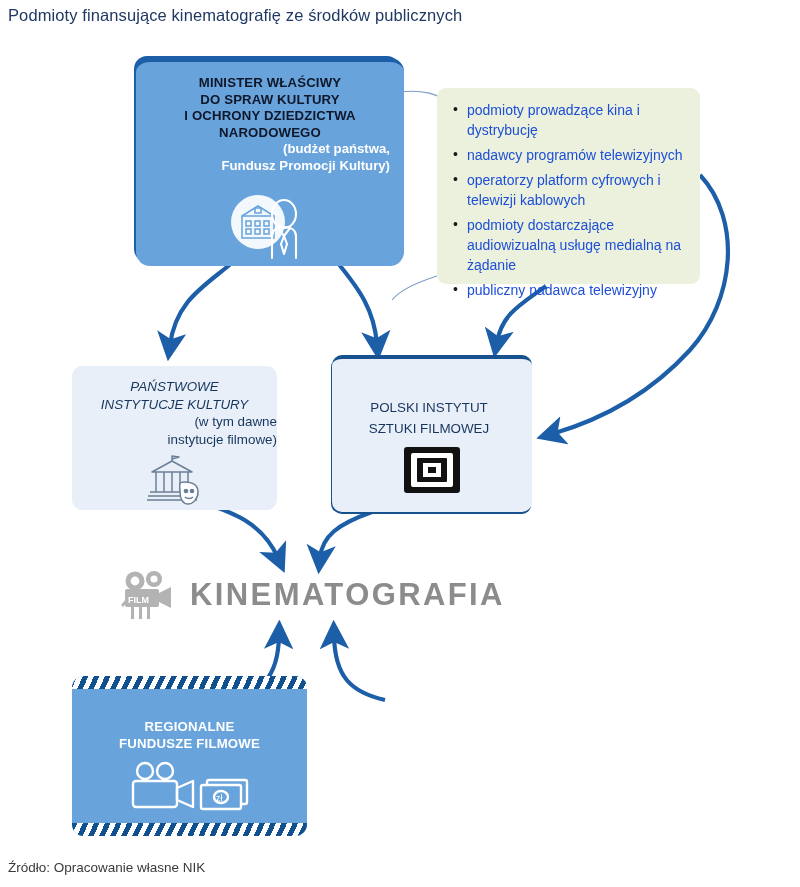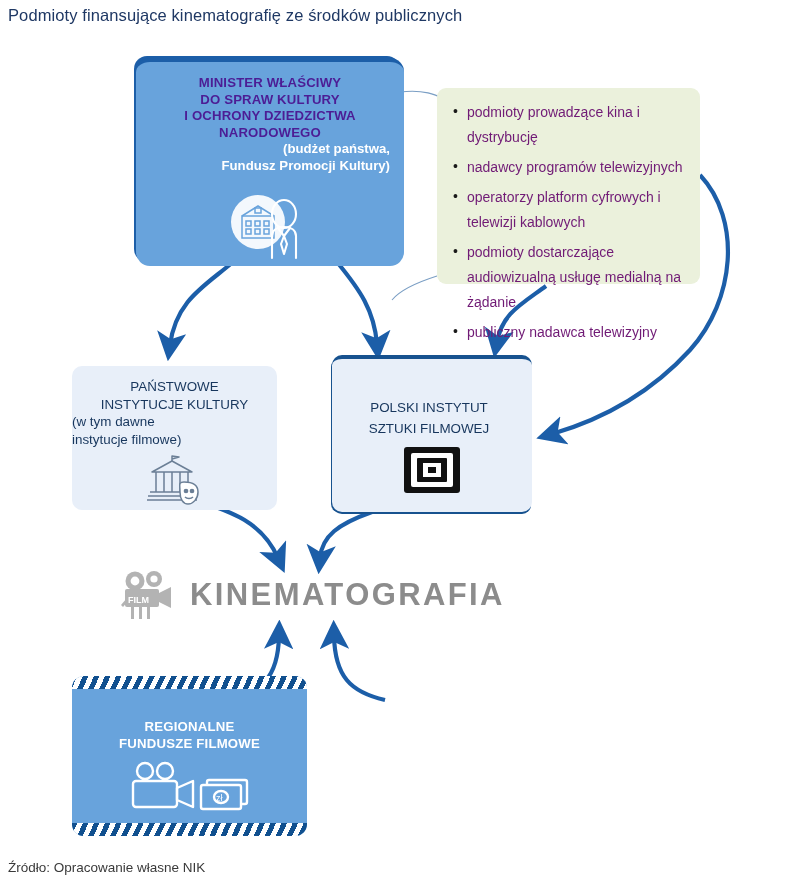--- a/index.html
+++ b/index.html
@@ -31,53 +31,54 @@
   
   .box{position:absolute;box-sizing:border-box;}
 
   .box-minister{
     left:136px;top:58px;width:268px;height:208px;
     background:#68a3dc;border-radius:14px;
     border-top:4px solid #1c5ea8;
     box-shadow:-3px -3px 0 -1px #1c5ea8;
   }
   .box-minister .bx-title{
-    color:#4c1d95;font-weight:bold;font-size:13.2px;line-height:16.6px;
+    color:#0f172a;font-weight:bold;font-size:13.2px;line-height:16.6px;
     text-align:center;padding:13px 14px 0 14px;letter-spacing:.15px;
   }
   .box-minister .bx-sub{
     color:#ffffff;font-weight:bold;font-size:13.2px;line-height:16.6px;
     text-align:right;padding:0 14px;
   }
 
   .box-green{
     left:437px;top:88px;width:263px;height:196px;
     background:#ebf1dc;border-radius:9px;
   }
   .box-green ul{
     list-style:none;margin:0;padding:12px 10px 0 16px;
   }
   .box-green li{
     position:relative;padding-left:14px;margin-bottom:5px;
-    font-size:14px;line-height:25px;color:#701a75;
+    font-size:14px;line-height:20px;color:#1d4ed8;
   }
   .box-green li:before{
     content:"\2022";position:absolute;left:0;top:-1px;color:#1a1a1a;font-size:14px;
   }
 
   .box-pik{
     left:72px;top:366px;width:205px;height:144px;
     background:#e8eff9;border-radius:10px;
   }
   .box-pik .bx-title{
     text-align:center;font-size:13.4px;line-height:17.5px;color:#17365d;
     padding:12px 10px 0 10px;
+    font-style:italic;
   }
   .box-pik .bx-sub{
-    text-align:left;font-size:13.4px;line-height:17.5px;color:#17365d;
+    text-align:right;font-size:13.4px;line-height:17.5px;color:#17365d;
   }
 
   .box-pisf{
     left:332px;top:355px;width:200px;height:157px;
     background:#e8eff9;border-radius:10px;
     border-top:4px solid #17528f;
     box-shadow:-2px 2px 0 -1px #17528f, 0 3px 0 -1px #17528f;
   }
   .box-pisf .bx-title{
     text-align:center;font-size:13.4px;line-height:21px;color:#17365d;

